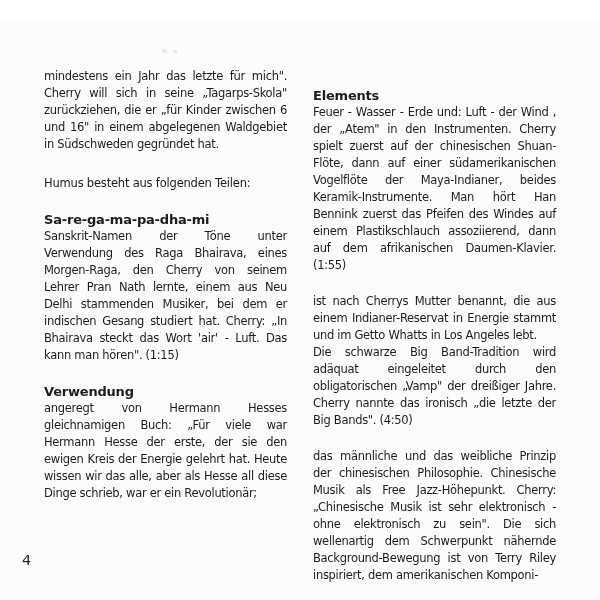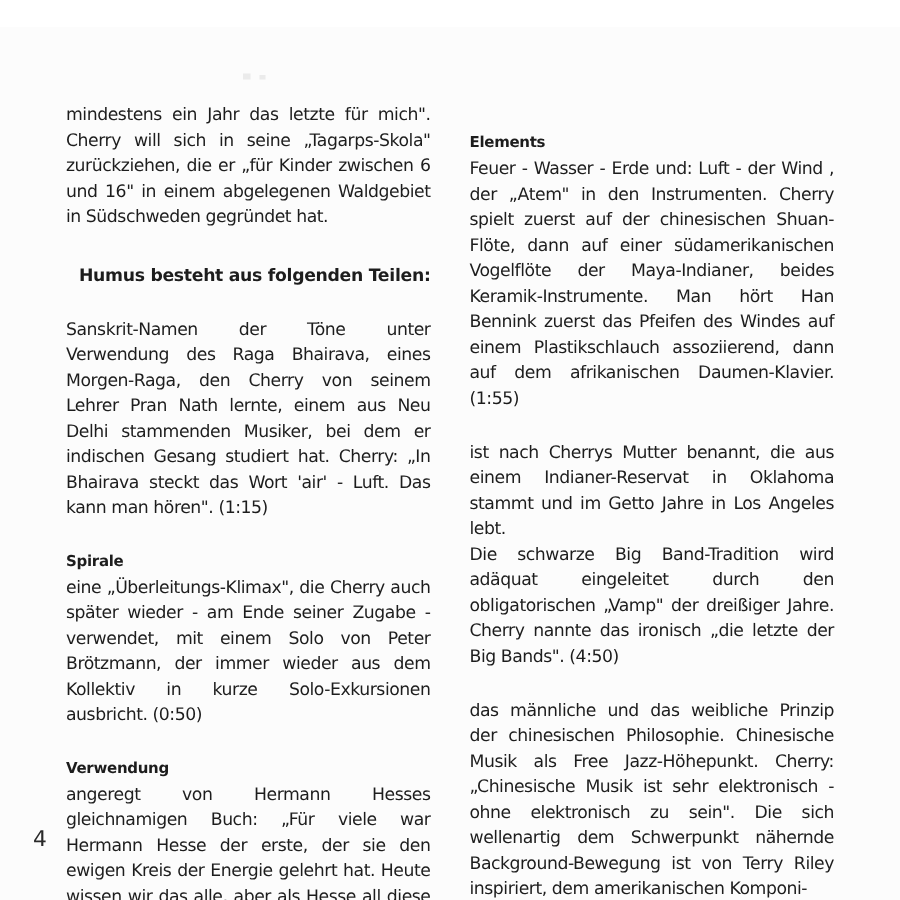--- a/index.html
+++ b/index.html
@@ -29,33 +29,32 @@
     line-height: 17px;
     letter-spacing: -0.3px;
   }
   .para {
     margin: 0;
     text-align: justify;
   }
   .list-heading {
     margin: 22px 0 18px 0;
     font-size: 11.5px;
-    font-weight: bold;
+    font-weight: normal;
     letter-spacing: -0.2px;
-    text-align: right;
   }
   .section {
     margin-top: 19px;
   }
   .section:first-child {
     margin-top: 0;
   }
   .section-title {
     margin: 0;
-    font-size: 10px;
+    font-size: 13px;
     font-weight: bold;
     letter-spacing: -0.2px;
   }
   .page-number {
     position: absolute;
     left: 22px;
     top: 534px;
     font-size: 14.5px;
     line-height: 17px;
     color: #2a2a2a;
@@ -77,43 +76,40 @@
   <span class="speck s2"></span>
 
   <div class="columns">
 
     <div class="col">
       <p class="para">mindestens ein Jahr das letzte für mich". Cherry will sich in seine „Tagarps-Skola" zurückziehen, die er „für Kinder zwischen 6 und 16" in einem abgelegenen Waldgebiet in Südschweden gegründet hat.</p>
 
       <p class="list-heading">Humus besteht aus folgenden Teilen:</p>
 
       <div class="section">
+        <p class="section-title">Sa-re-ga-ma-pa-dha-mi</p>
         <p class="para">Sanskrit-Namen der Töne unter Verwendung des Raga Bhairava, eines Morgen-Raga, den Cherry von seinem Lehrer Pran Nath lernte, einem aus Neu Delhi stammenden Musiker, bei dem er indischen Gesang studiert hat. Cherry: „In Bhairava steckt das Wort 'air' - Luft. Das kann man hören". (1:15)</p>
       </div>
 
-      <div class="section">
-        <p class="section-title">Spirale</p>
-        <p class="para">eine „Überleitungs-Klimax", die Cherry auch später wieder - am Ende seiner Zugabe - verwendet, mit einem Solo von Peter Brötzmann, der immer wieder aus dem Kollektiv in kurze Solo-Exkursionen ausbricht. (0:50)</p>
-      </div>
 
       <div class="section">
         <p class="section-title">Verwendung</p>
         <p class="para">angeregt von Hermann Hesses gleichnamigen Buch: „Für viele war Hermann Hesse der erste, der sie den ewigen Kreis der Energie gelehrt hat. Heute wissen wir das alle, aber als Hesse all diese Dinge schrieb, war er ein Revolutionär;</p>
       </div>
     </div>
 
     <div class="col">
 
       <div class="section" style="margin-top:19px;">
         <p class="section-title">Elements</p>
         <p class="para">Feuer - Wasser - Erde und: Luft - der Wind , der „Atem" in den Instrumenten. Cherry spielt zuerst auf der chinesischen Shuan-Flöte, dann auf einer südamerikanischen Vogelflöte der Maya-Indianer, beides Keramik-Instrumente. Man hört Han Bennink zuerst das Pfeifen des Windes auf einem Plastikschlauch assoziierend, dann auf dem afrikanischen Daumen-Klavier. (1:55)</p>
       </div>
 
       <div class="section">
-        <p class="para">ist nach Cherrys Mutter benannt, die aus einem Indianer-Reservat in Oklahoma stammt und im Getto Jahre in Los Angeles lebt.</p>
+        <p class="para">ist nach Cherrys Mutter benannt, die aus einem Indianer-Reservat in Energie stammt und im Getto Whatts in Los Angeles lebt.</p>
         <p class="para">Die schwarze Big Band-Tradition wird adäquat eingeleitet durch den obligatorischen „Vamp" der dreißiger Jahre. Cherry nannte das ironisch „die letzte der Big Bands". (4:50)</p>
       </div>
 
       <div class="section">
         <p class="para">das männliche und das weibliche Prinzip der chinesischen Philosophie. Chinesische Musik als Free Jazz-Höhepunkt. Cherry: „Chinesische Musik ist sehr elektronisch - ohne elektronisch zu sein". Die sich wellenartig dem Schwerpunkt nähernde Background-Bewegung ist von Terry Riley inspiriert, dem amerikanischen Komponi-</p>
       </div>
     </div>
 
   </div>
 

